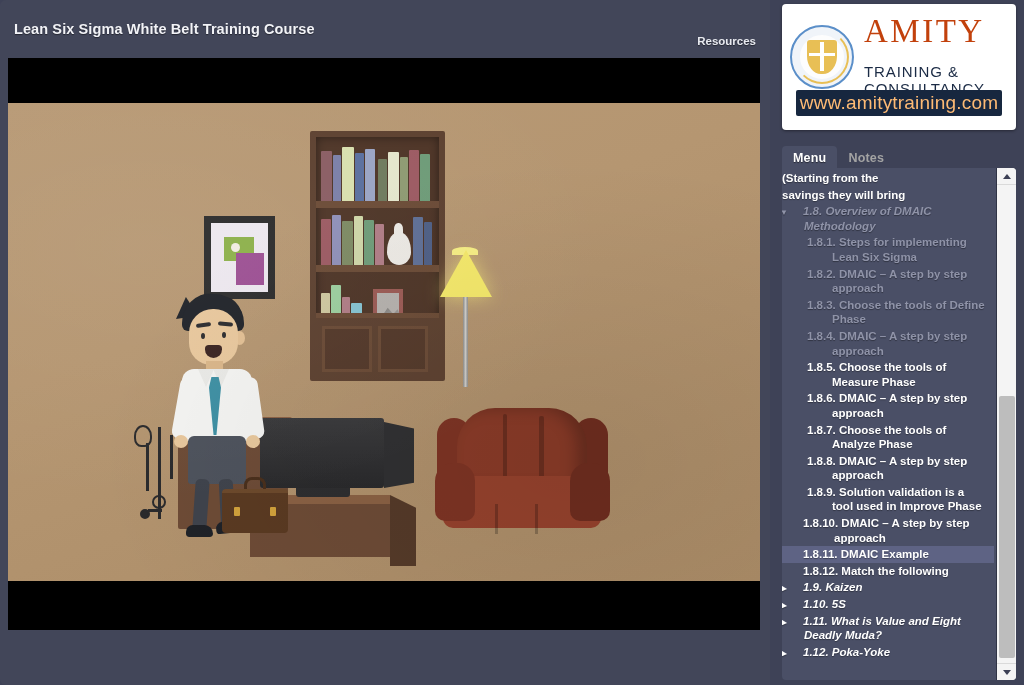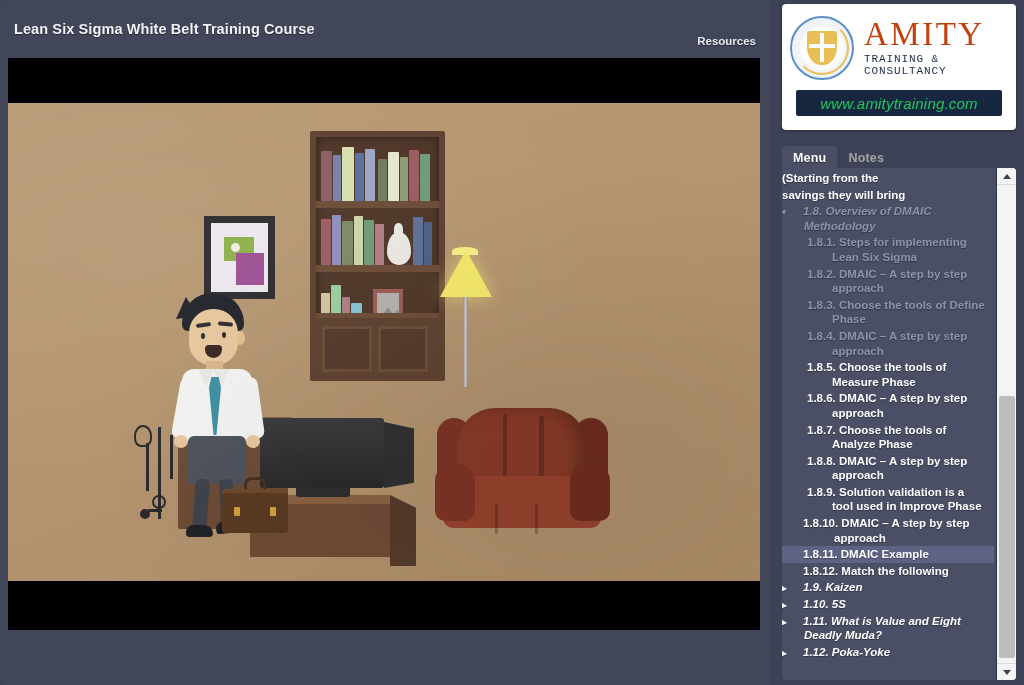--- a/index.html
+++ b/index.html
@@ -262,29 +262,29 @@
   #logo-crest .arc {
     position:absolute; width:54px; height:54px; border-radius:50%;
     border:2px solid #e8bf55; border-top-color:transparent; border-left-color:transparent; z-index:1;
   }
   #logo-text { margin-left: 10px; }
   #logo-amity {
     font-family: "Liberation Serif", serif; font-size: 33px; color: #c2410c;
     letter-spacing: 2.5px; line-height: .95;
   }
   #logo-tagline {
-    font-family: Liberation Mono, monospace; font-size: 11px; color: #1b2b45;
-    letter-spacing: .9px; margin-top: 3px;
+    font-family: Liberation Sans, sans-serif; font-size: 15px; color: #1b2b45;
+    letter-spacing: .9px; margin-top: 16px;
   }
   #logo-url-bar {
     position: absolute; left: 14px; bottom: 14px; width: 206px; height: 26px;
     background: #17273f; border-radius: 2px;
     display: flex; align-items: center; justify-content: center;
   }
-  #logo-url { color: #22c55e; font-size: 15px; letter-spacing: .2px; font-style: italic; }
+  #logo-url { color: #fdba74; font-size: 19px; letter-spacing: .2px; }
 
   
   #tabs { position: absolute; left: 12px; top: 146px; display: flex; }
   .tab {
     padding: 5px 11px 6px; font-size: 12.5px; font-weight: bold; cursor: pointer;
     border-radius: 4px 4px 0 0; letter-spacing: .2px;
   }
   .tab.active { background: #4a4f66; color: #ffffff; text-shadow: 0 1px 1px rgba(0,0,0,.5); }
   .tab.inactive { color: #a3a3a3; }
 

